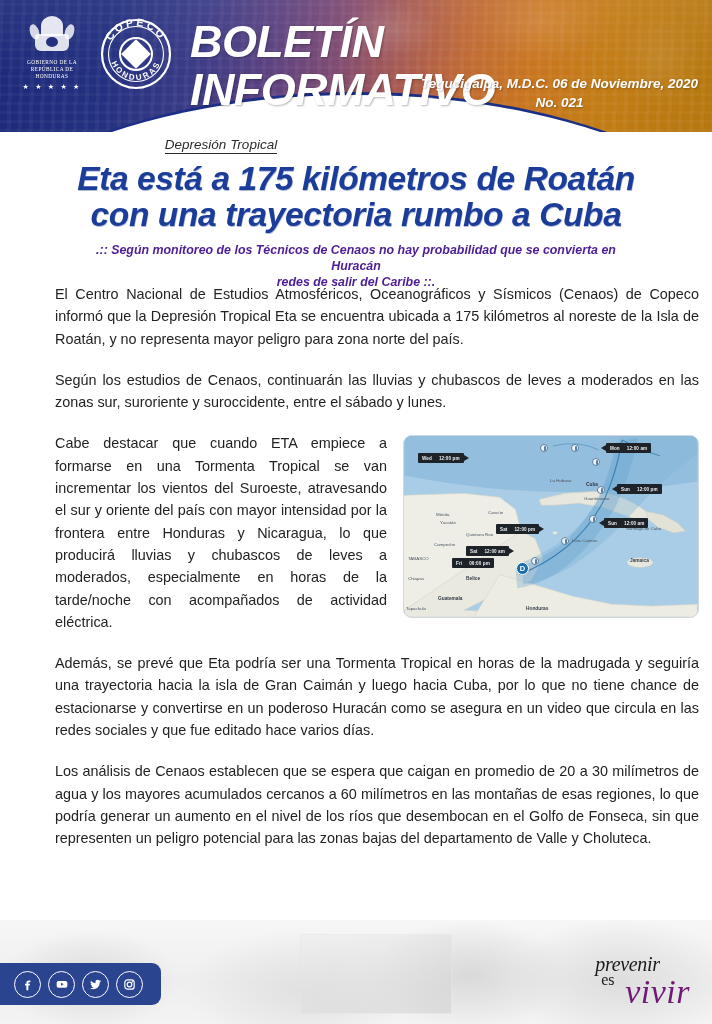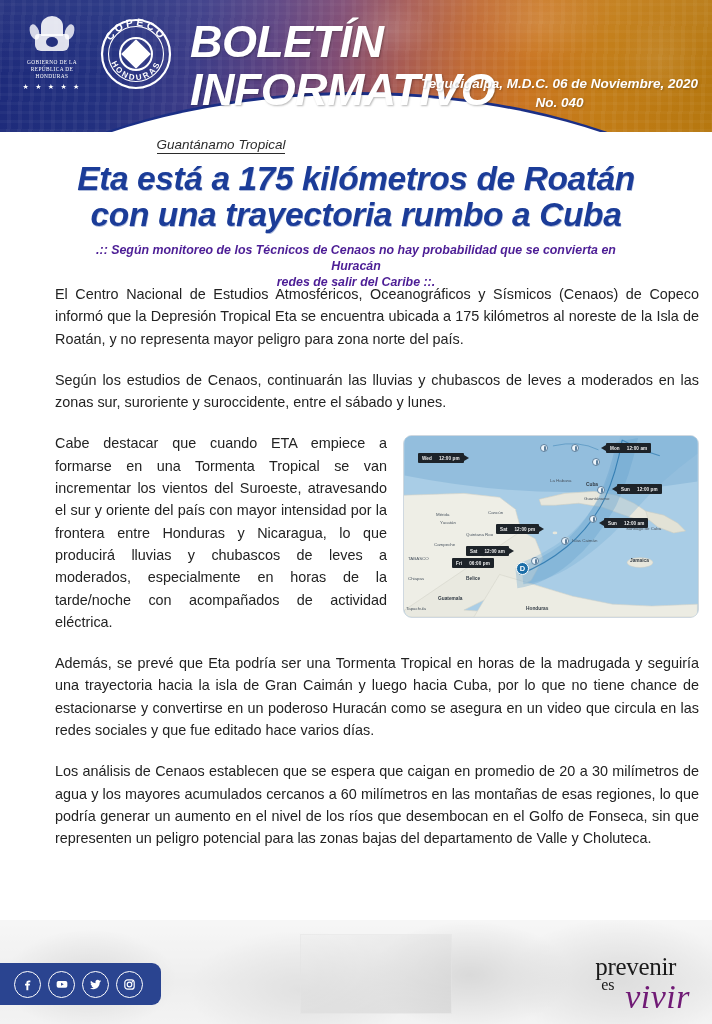--- a/index.html
+++ b/index.html
@@ -374,24 +374,25 @@
   .slogan {
     position: absolute;
     right: 22px;
     top: 34px;
     z-index: 4;
     text-align: left;
     font-family: "Liberation Serif", serif;
     line-height: 1;
   }
   .slogan .l1 {
-    font-size: 25px;
+    font-size: 20px;
     color: #1a1a1a;
     letter-spacing: -.3px;
     display: block;
+    font-style: italic;
   }
   .slogan .l2 {
     font-size: 16px;
     color: #1a1a1a;
     display: block;
     margin-top: -2px;
     margin-left: 6px;
   }
   .slogan .l3 {
     font-size: 34px;
@@ -440,28 +441,28 @@
         <text font-family="Liberation Sans, sans-serif" font-size="8" font-weight="bold" fill="#ffffff" letter-spacing="2.2">
           <textPath href="#arcBot" startOffset="50%" text-anchor="middle">HONDURAS</textPath>
         </text>
       </svg>
     </div>
 
     <div class="header-title">BOLETÍN INFORMATIVO</div>
 
     <div class="header-meta">
       <div>Tegucigalpa, M.D.C. 06 de Noviembre, 2020</div>
-      <div>No. 040</div>
+      <div>No. 021</div>
     </div>
 
     <div class="header-swoosh"></div>
   </div>
 
   <div class="title-block">
-    <div class="kicker">Guantánamo Tropical</div>
+    <div class="kicker">Depresión Tropical</div>
     <div class="headline">
       <div>Eta está a 175 kilómetros de Roatán</div>
       <div>con una trayectoria rumbo a Cuba</div>
     </div>
     <div class="subhead">
       <div>.:: Según monitoreo de los Técnicos de Cenaos no hay probabilidad que se convierta en Huracán</div>
       <div>redes de salir del Caribe ::.</div>
     </div>
   </div>
 

